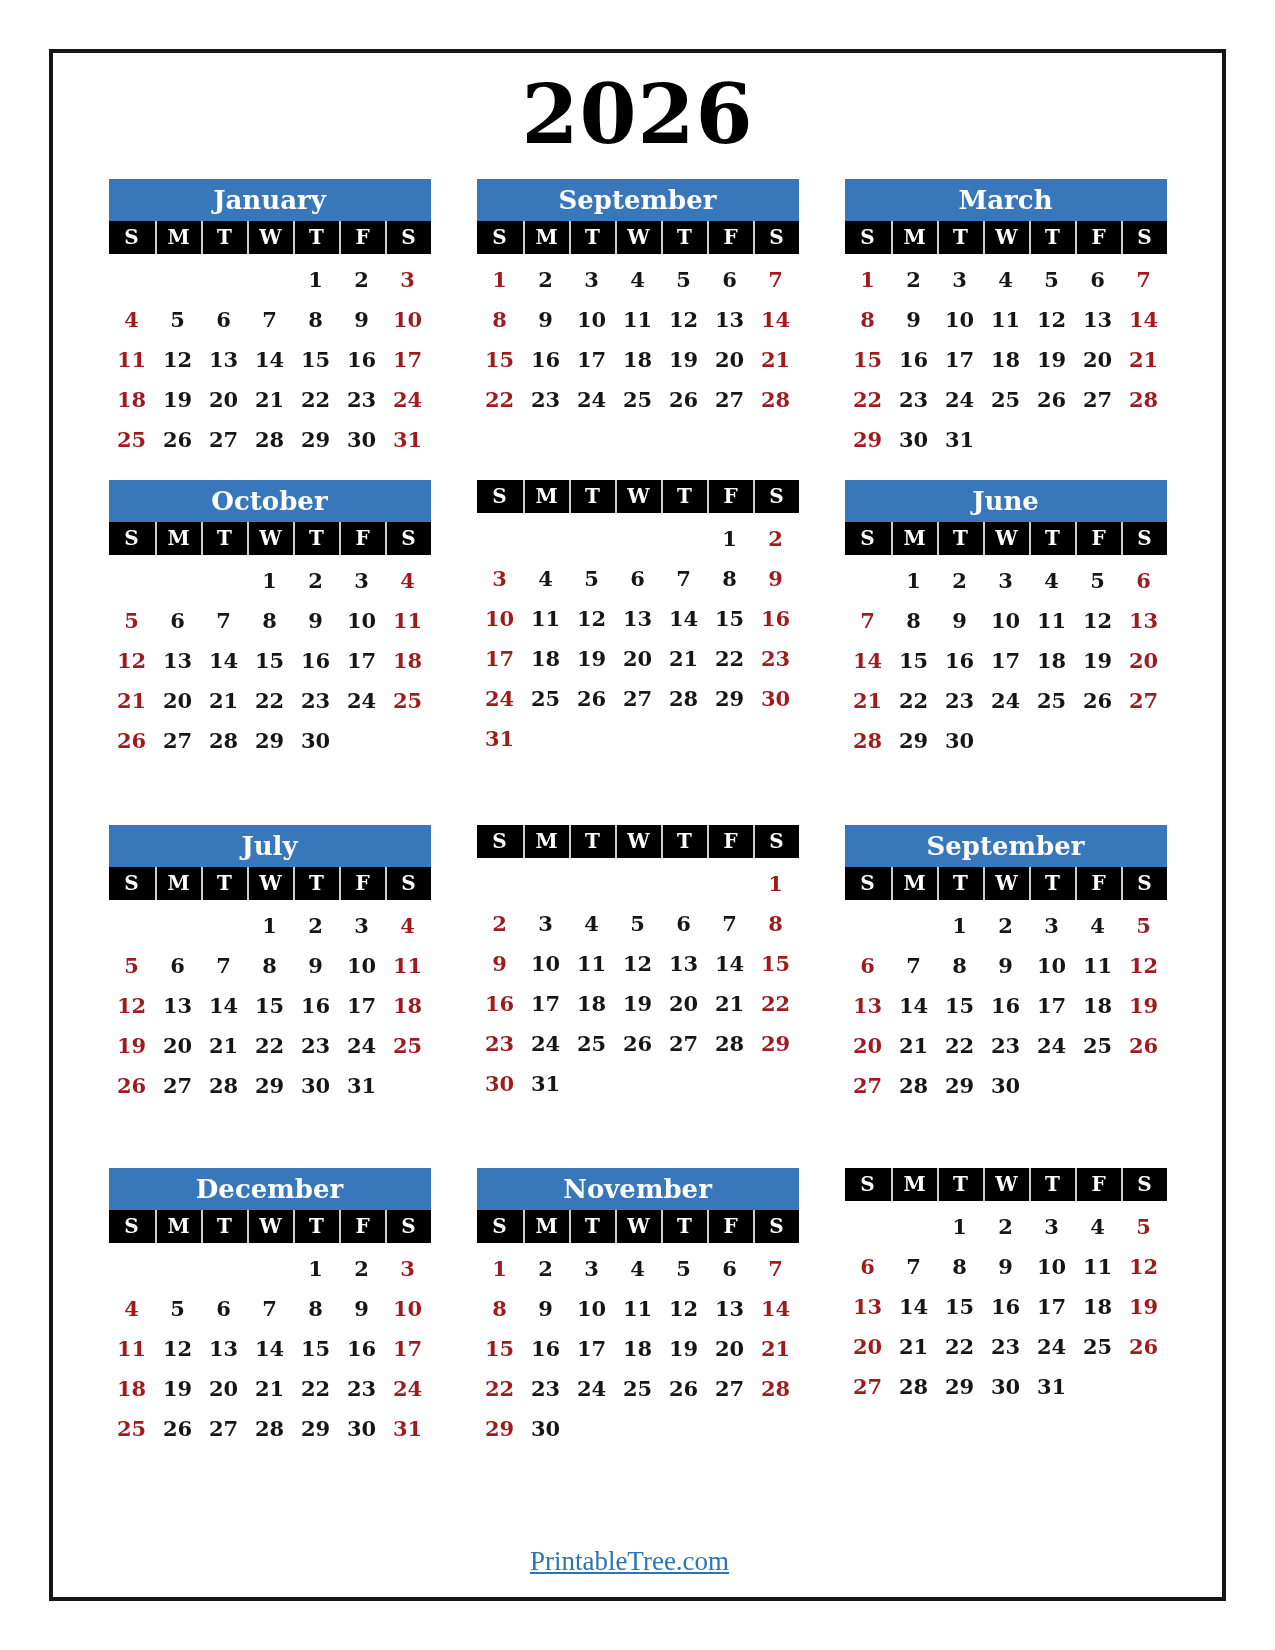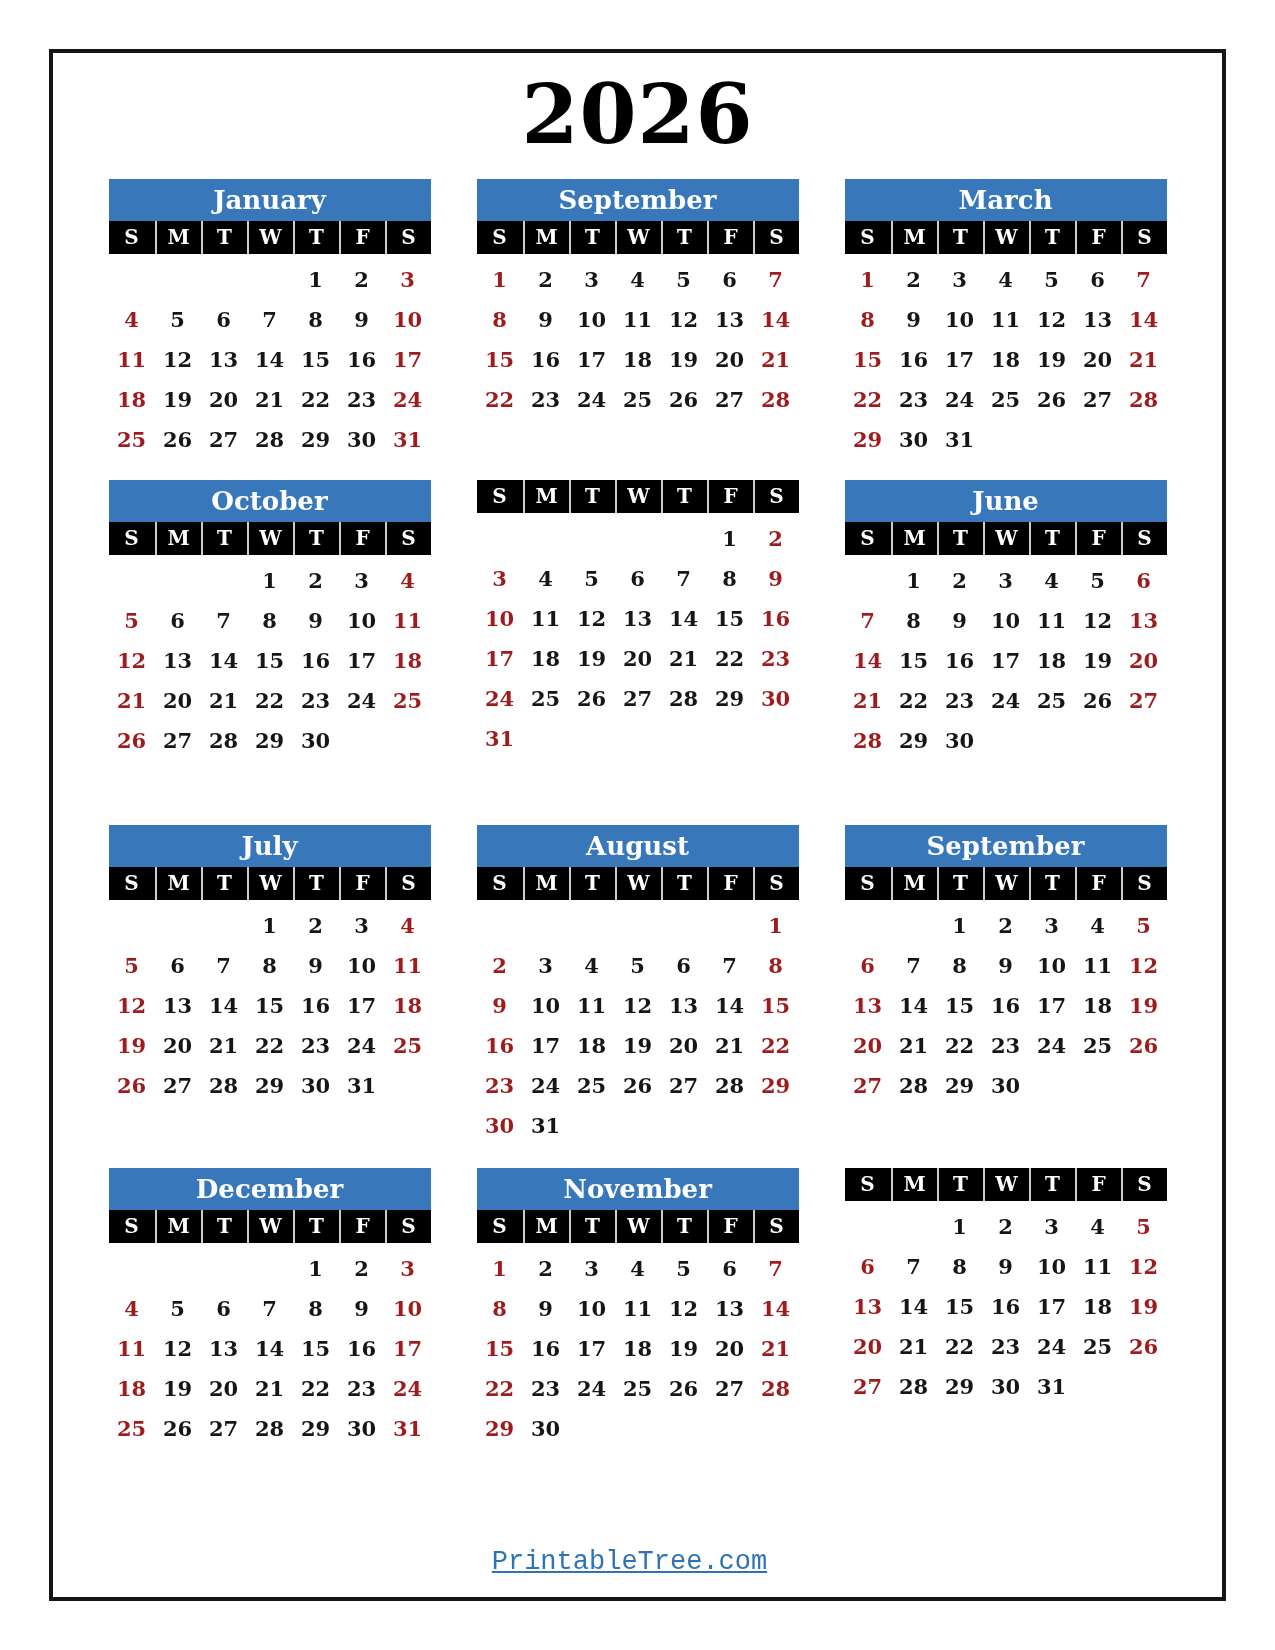--- a/index.html
+++ b/index.html
@@ -62,21 +62,21 @@
   .day-cell {
     text-align:center;
     font-size:21px;
     font-weight:700;
     color:var(--weekday-text,#161616);
   }
   .day-cell.we { color:var(--weekend-text,#9e1b1e); }
   .footer {
     position:absolute; left:0; right:16px; bottom:20px;
     text-align:center;
-    font-family:Liberation Mono, monospace;
+    font-family:Liberation Serif, serif;
     font-size:27px;
   }
   .footer a {
     color:var(--footer-link-color,#2e74b5);
     text-decoration:underline;
     cursor:pointer;
   }
 </style>
 </head>
 <body style="--month-header-bg: #3878ba; --dow-bg: #000000; --weekday-text: #161616; --weekend-text: #9e1b1e; --footer-link-color: #2e74b5; --border-color: #161616;">
@@ -490,21 +490,20 @@
             <div class="day-cell">27</div>
             <div class="day-cell">28</div>
             <div class="day-cell">29</div>
             <div class="day-cell">30</div>
             <div class="day-cell">31</div>
             <div class="day-cell we"></div>
           </div>
         </div>
       </section>
       <section class="month">
-        <div class="month-title">August</div>
         <div class="dow-row">
           <div class="dow-cell">S</div>
           <div class="dow-cell">M</div>
           <div class="dow-cell">T</div>
           <div class="dow-cell">W</div>
           <div class="dow-cell">T</div>
           <div class="dow-cell">F</div>
           <div class="dow-cell">S</div>
         </div>
         <div class="weeks">

